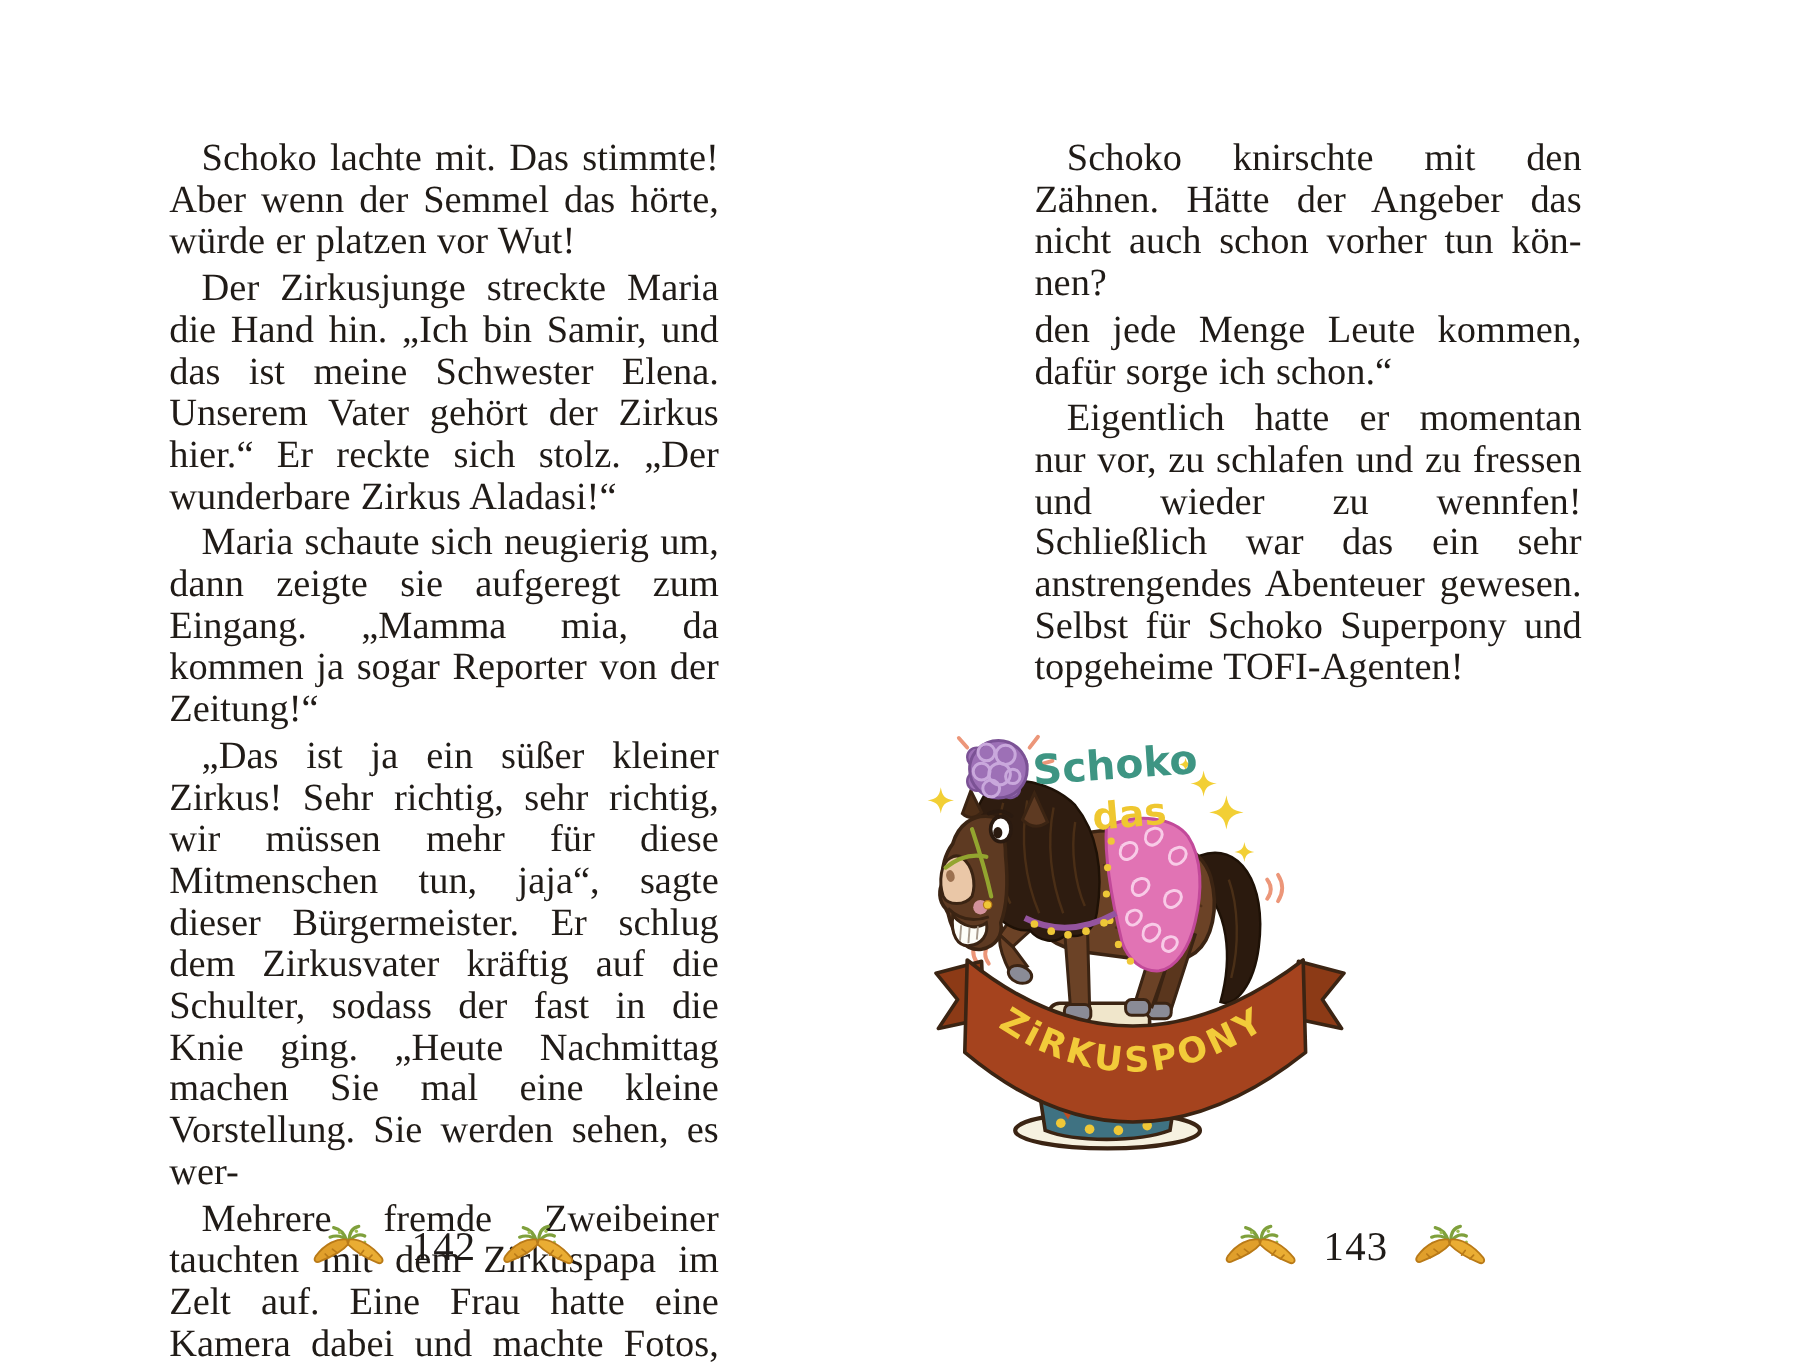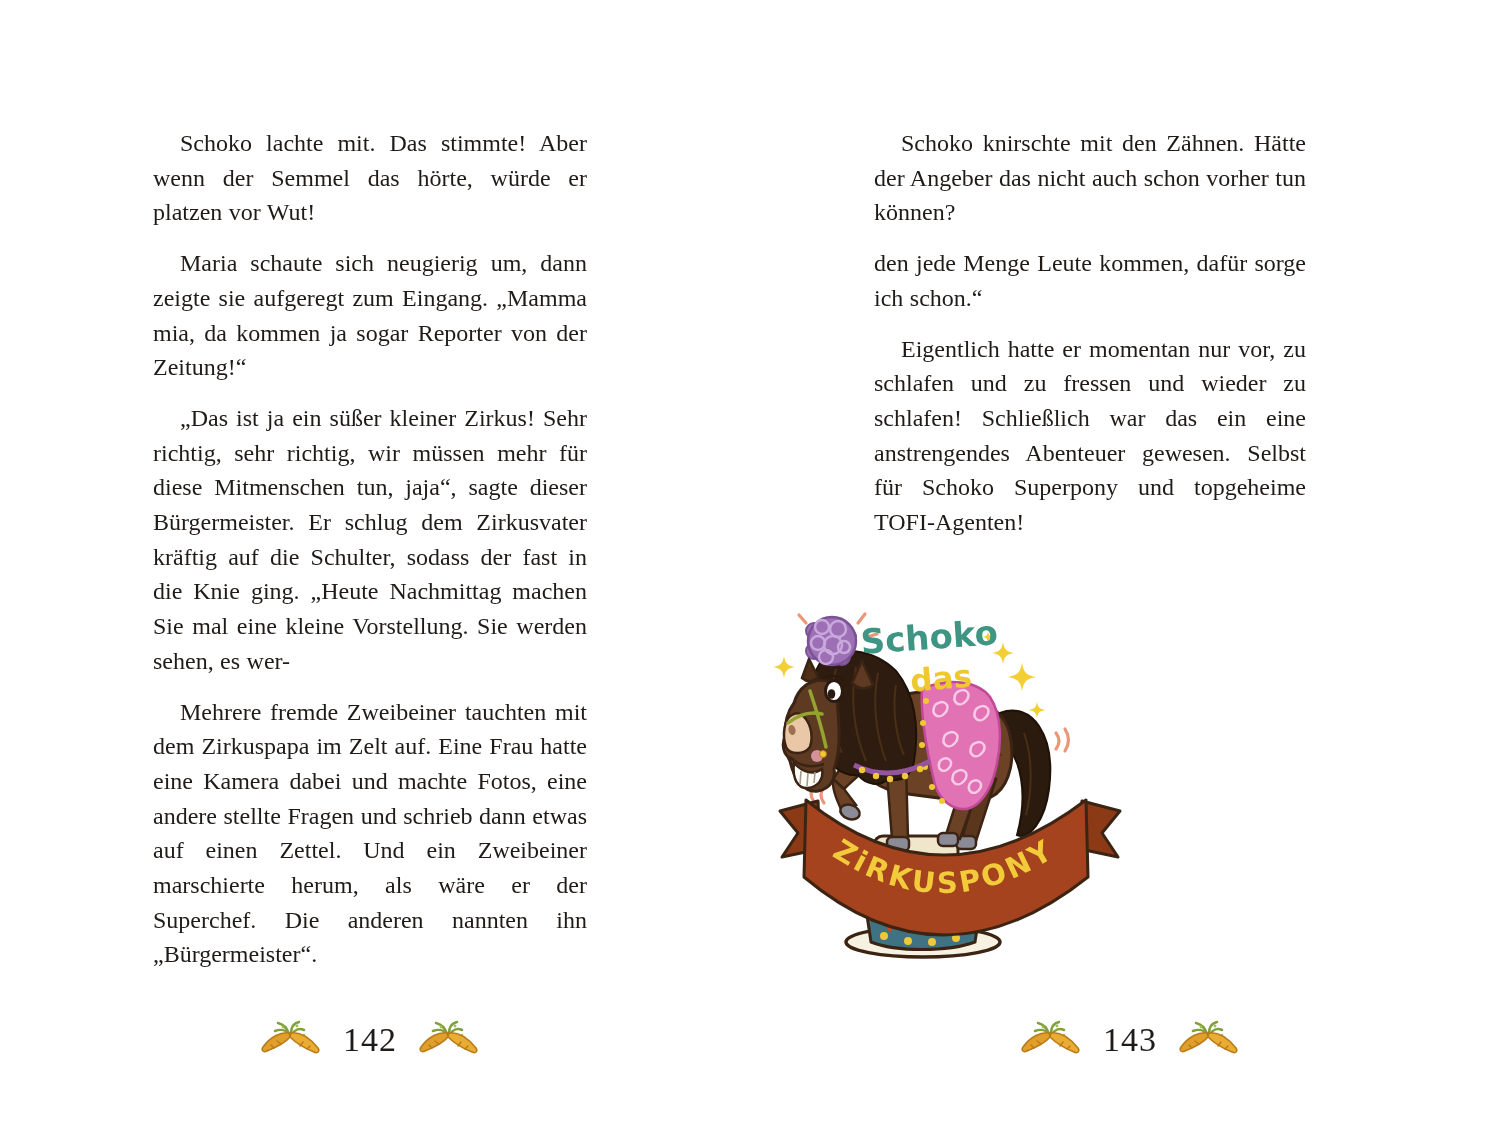--- a/index.html
+++ b/index.html
@@ -12,22 +12,22 @@
   }
   .spread { position: absolute; inset: 0; }
   .text-col {
     position: absolute;
     top: 110px;
     color: #201b17;
   }
   .text-col.left  { left: 137px; width: 466px; }
   .text-col.right { left: 858px; width: 464px; }
   p.para {
-    margin: 16px;
-    font-size: 24px;
+    margin: 4px;
+    font-size: 32px;
     line-height: 34.7px;
     text-align: justify;
     text-indent: 27px;
     hyphens: manual;
     word-spacing: 0.02em;
   }
   p.para.no-indent { text-indent: 0; }
   .pony-float {
     float: left;
     width: 360px; height: 415px;
@@ -97,20 +97,21 @@
           <path d="M44,22 L41,26"></path>
             <path d="M51,26 L48,29"></path>
         </g>
       </g>
     </defs>
   </svg>
 
   <section>
     <div class="text-col left">
         <p class="para">Schoko lachte mit. Das stimmte! Aber wenn der Semmel das hörte, würde er platzen vor Wut!</p>
+        <p class="para">Der Zirkusjunge streckte Maria die Hand hin. „Ich bin Samir, und das ist meine Schwes­ter Elena. Unserem Vater gehört der Zirkus hier.“ Er reckte sich stolz. „Der wunderbare Zirkus Aladasi!“</p>
         <p class="para">Maria schaute sich neugierig um, dann zeig­te sie aufgeregt zum Eingang. „Mamma mia, da kommen ja sogar Reporter von der Zeitung!“</p>
         <p class="para">„Das ist ja ein süßer kleiner Zirkus! Sehr richtig, sehr richtig, wir müssen mehr für die­se Mitmenschen tun, jaja“, sagte dieser Bür­germeister. Er schlug dem Zirkusvater kräftig auf die Schulter, sodass der fast in die Knie ging. „Heute Nachmittag machen Sie mal eine kleine Vorstellung. Sie werden sehen, es wer-</p>
         <p class="para">Mehrere fremde Zweibeiner tauchten mit dem Zirkuspapa im Zelt auf. Eine Frau hatte eine Kamera dabei und machte Fotos, eine an­dere stellte Fragen und schrieb dann etwas auf einen Zettel. Und ein Zweibeiner marschierte herum, als wäre er der Superchef. Die anderen nannten ihn „Bürgermeister“.</p>
       </div>
     <footer class="pagefoot left">
       <svg class="carrots" viewBox="0 0 64 40">
           <use href="#carrot-pair"></use>
         </svg>
       <span class="pagenum">142</span>
       <svg class="carrots" viewBox="0 0 64 40">
@@ -281,21 +282,21 @@
             </text>
           </g>
 
           <text class="title-word" x="160" y="56" font-size="34" text-anchor="middle" transform="rotate(-4 160 56)" fill="#3E9583">Schoko</text>
           <text class="title-word" x="172" y="96" font-size="31" text-anchor="middle" transform="rotate(-5 172 96)" fill="#EFC72F">das</text>
         </svg>
       </div>
 
     <p class="para">Schoko knirschte mit den Zähnen. Hätte der Angeber das nicht auch schon vorher tun kön­nen?</p>
         <p class="para no-indent">den jede Menge Leute kommen, dafür sorge ich schon.“</p>
-        <p class="para">Eigentlich hatte er momentan nur vor, zu schlafen und zu fressen und wieder zu schla­fen! Schließlich war das ein eine anstren­gendes Abenteuer gewesen. Selbst für Schoko Super­pony und topgeheime TOFI-Agenten!</p>
+        <p class="para">Eigentlich hatte er momentan nur vor, zu schlafen und zu fressen und wieder zu wenn­fen! Schließlich war das ein sehr anstren­gendes Abenteuer gewesen. Selbst für Schoko Super­pony und topgeheime TOFI-Agenten!</p>
       </div>
     <footer class="pagefoot right">
       <svg class="carrots" viewBox="0 0 64 40">
           <use href="#carrot-pair"></use>
         </svg>
       <span class="pagenum">143</span>
       <svg class="carrots" viewBox="0 0 64 40">
           <use href="#carrot-pair"></use>
         </svg>
     </footer>

